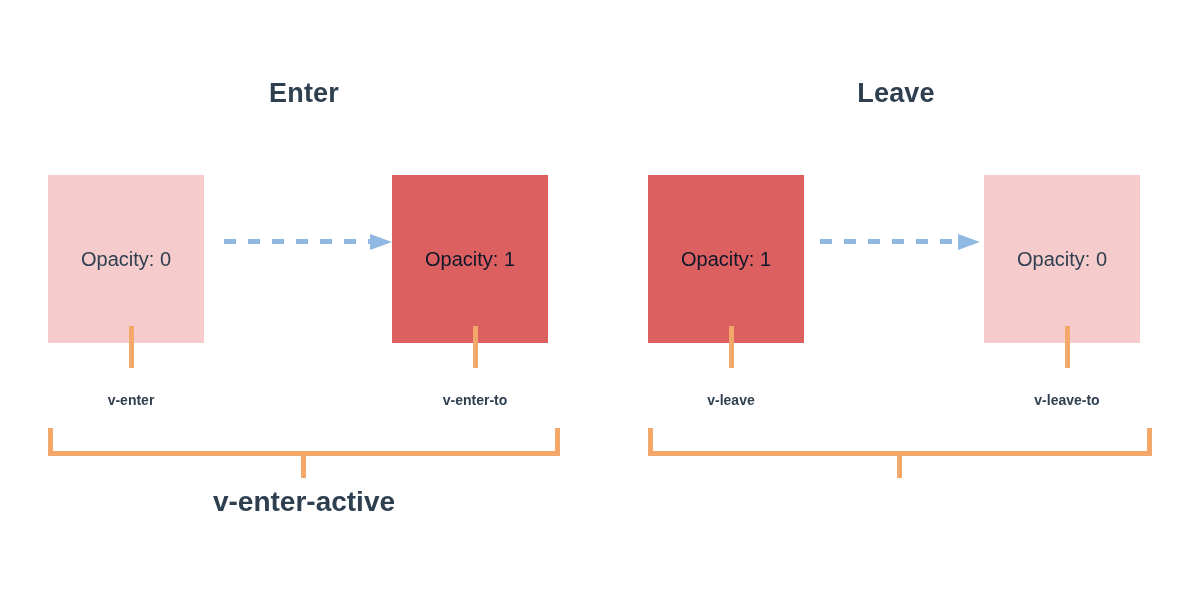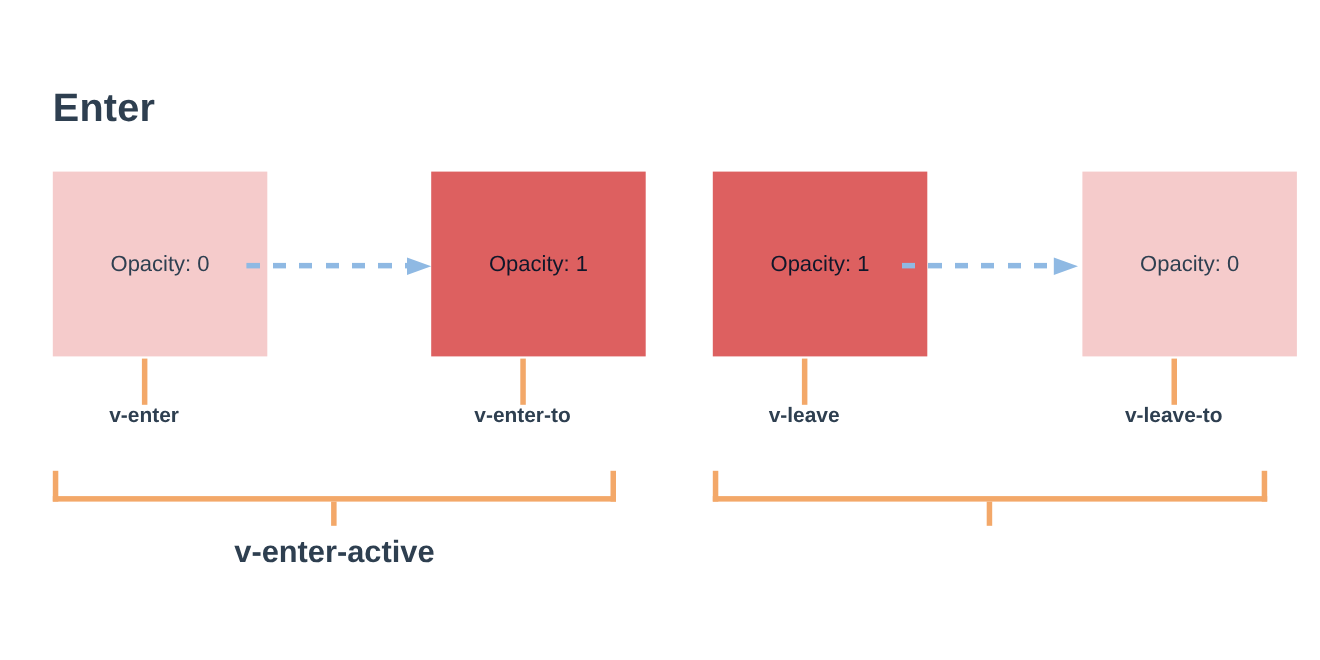--- a/index.html
+++ b/index.html
@@ -17,36 +17,37 @@
     position: relative;
     width: 1200px;
     height: 600px;
     background: #ffffff;
   }
 
   
   .section-title {
     position: absolute;
     width: 512px;
-    font-size: 36px;
+    text-align: center;
+    font-size: 27px;
     font-weight: bold;
     color: #2e3f50;
     letter-spacing: 0.2px;
     line-height: 1;
     top: 80px;
   }
   #title-enter { left: 48px; }
   #title-leave { left: 640px; }
 
   
   .state-box {
     position: absolute;
-    width: 195px;
+    width: 156px;
     height: 168px;
-    top: 156px;
+    top: 175px;
     display: flex;
     align-items: center;
     justify-content: center;
     font-size: 20px;
     line-height: 1;
   }
   .state-box.faded {
     background: #f5cbcb;
     color: #2e3f50;
   }
@@ -98,24 +99,24 @@
     background: #f3a869;
   }
   #stem-v-enter    { left: 129px; }
   #stem-v-enter-to { left: 473px; }
   #stem-v-leave    { left: 729px; }
   #stem-v-leave-to { left: 1065px; }
 
   
   .class-label {
     position: absolute;
-    top: 368px;
+    top: 392px;
     width: 260px;
     text-align: center;
-    font-size: 19px;
+    font-size: 14px;
     font-weight: bold;
     color: #2e3f50;
     line-height: 1.2;
   }
   #label-v-enter    { left: 1px; }
   #label-v-enter-to { left: 345px; }
   #label-v-leave    { left: 601px; }
   #label-v-leave-to { left: 937px; }
 
   
@@ -176,20 +177,21 @@
   <div class="tick-stem" id="stem-v-enter"></div>
   <div class="tick-stem" id="stem-v-enter-to"></div>
 
   <div class="class-label" id="label-v-enter">v-enter</div>
   <div class="class-label" id="label-v-enter-to">v-enter-to</div>
 
   <div class="bracket" id="bracket-enter"></div>
   <div class="bracket-stem" id="bracket-stem-enter"></div>
   <div class="bracket-label" id="bracket-label-enter">v-enter-active</div>
 
+  <div class="section-title" id="title-leave">Leave</div>
 
   <div class="state-box solid" id="box-leave-from">
     <span>Opacity: 1</span>
   </div>
 
   <div class="arrow" id="arrow-leave">
     <div class="shaft"></div>
     <div class="head"></div>
   </div>
 

